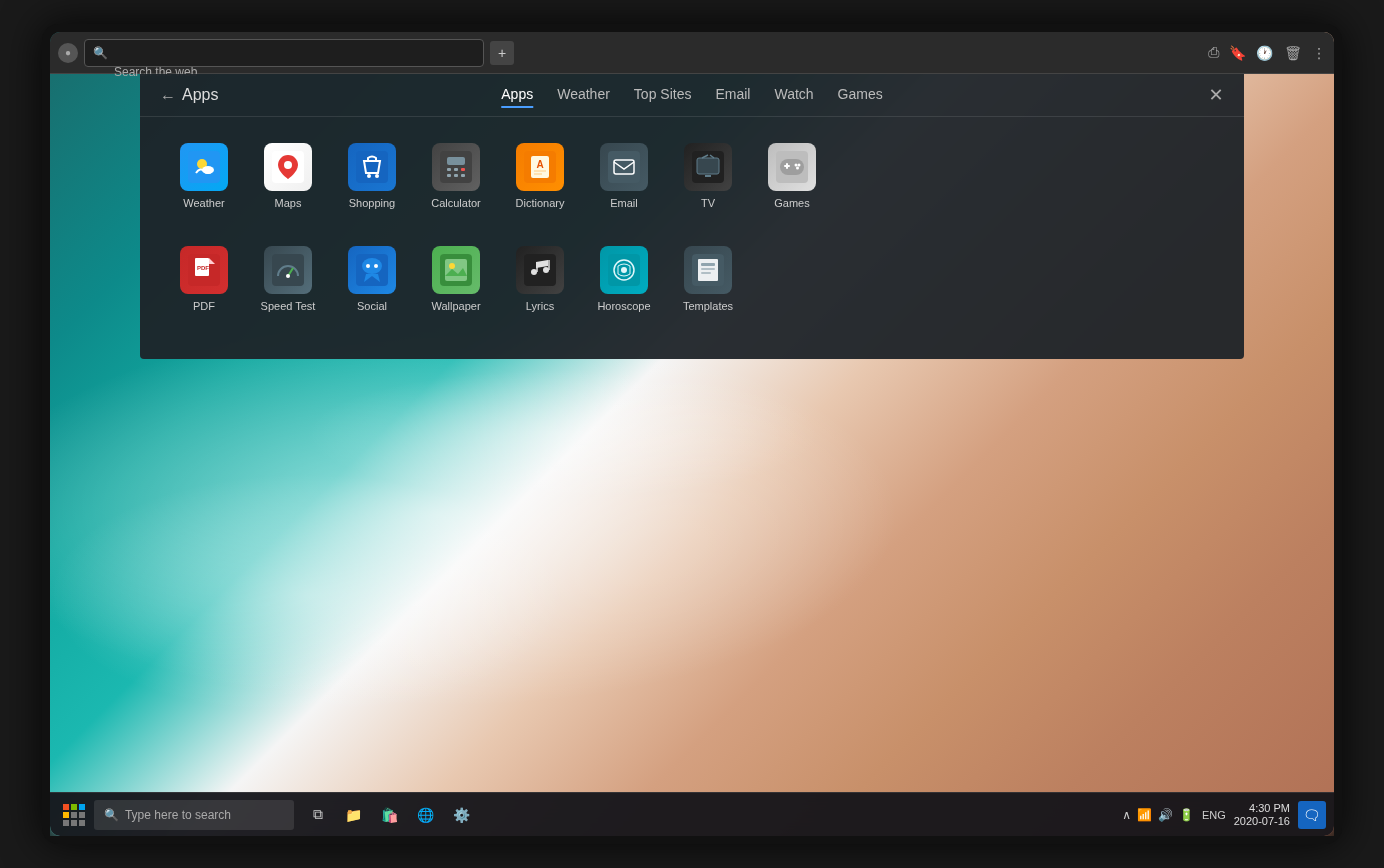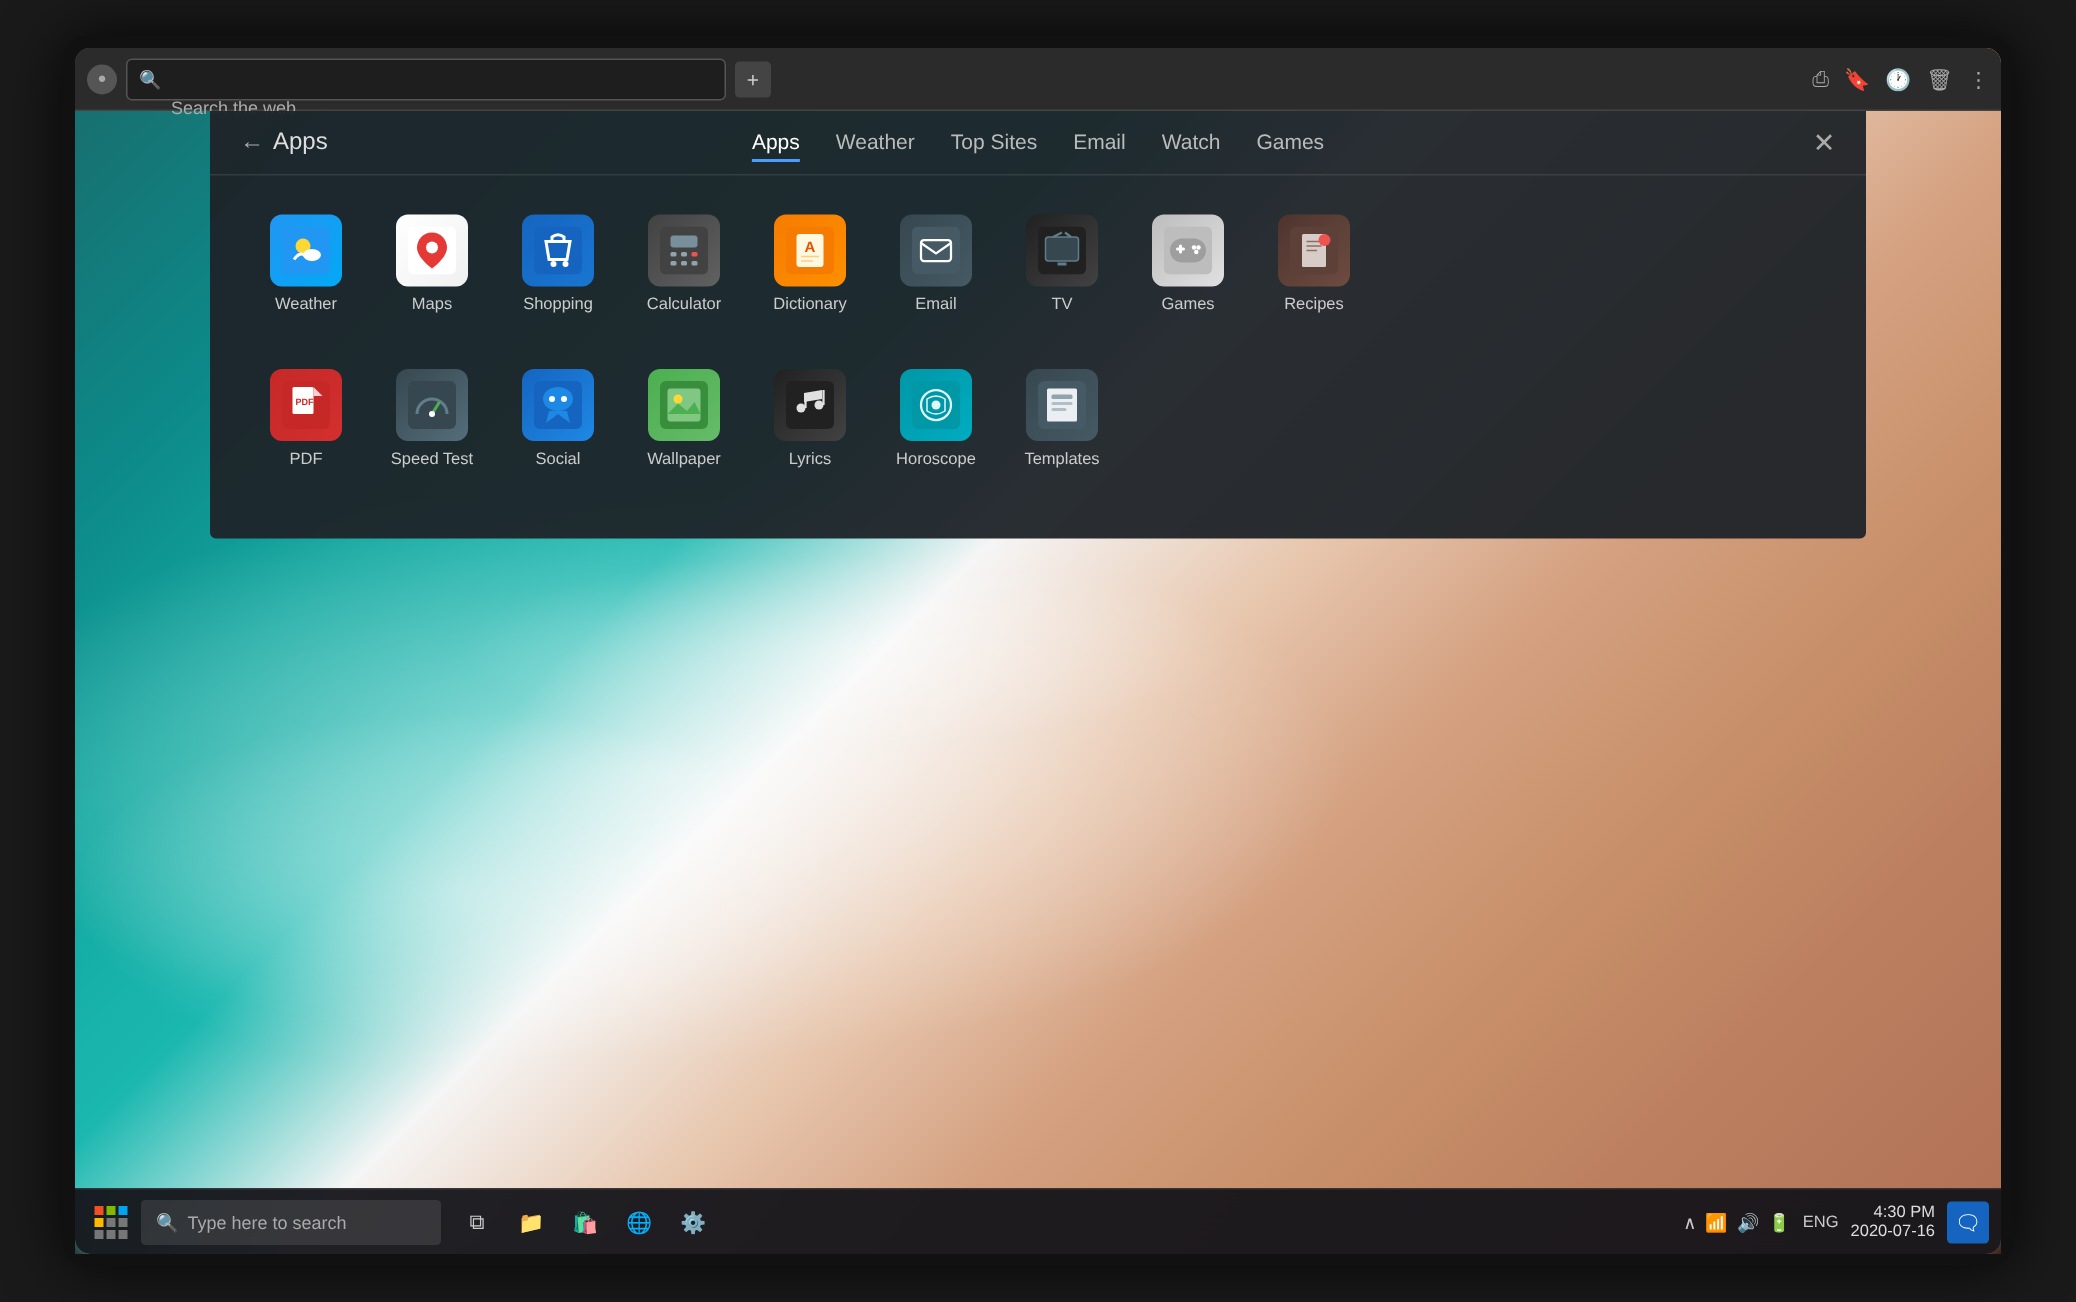--- a/index.html
+++ b/index.html
@@ -532,33 +532,20 @@
                 <rect x="4" y="8" width="24" height="16" rx="8" fill="#9E9E9E"></rect>
                 <rect x="8" y="14" width="6" height="2" rx="1" fill="white"></rect>
                 <rect x="10" y="12" width="2" height="6" rx="1" fill="white"></rect>
                 <circle cx="20" cy="14" r="1.5" fill="white"></circle>
                 <circle cx="23" cy="14" r="1.5" fill="white"></circle>
                 <circle cx="21.5" cy="17" r="1.5" fill="white"></circle>
               </svg>
           </div>
           <span class="app-label">Games</span>
         </div>
-        <div class="app-item">
-          <div class="app-icon icon-recipes">
-            <svg width="32" height="32" viewBox="0 0 32 32">
-                <rect width="32" height="32" fill="#5D4037" rx="4"></rect>
-                <rect x="8" y="5" width="16" height="22" rx="1" fill="#D7CCC8"></rect>
-                <line x1="11" y1="10" x2="21" y2="10" stroke="#8D6E63" stroke-width="1"></line>
-                <line x1="11" y1="13" x2="21" y2="13" stroke="#8D6E63" stroke-width="1"></line>
-                <line x1="11" y1="16" x2="18" y2="16" stroke="#8D6E63" stroke-width="1"></line>
-                <circle cx="23" cy="9" r="4" fill="#EF5350"></circle>
-              </svg>
-          </div>
-          <span class="app-label">Recipes</span>
-        </div>
       </div>
 
       <div class="apps-grid" style="padding-top: 0;">
         <div class="app-item">
           <div class="app-icon icon-pdf">
             <svg width="32" height="32" viewBox="0 0 32 32">
                 <rect width="32" height="32" fill="#C62828" rx="4"></rect>
                 <rect x="7" y="4" width="14" height="18" rx="1" fill="white"></rect>
                 <path d="M21 4 L21 10 L27 10 Z" fill="#FFCDD2"></path>
                 <text x="9" y="16" font-size="6" fill="#C62828" font-weight="bold">PDF</text>

